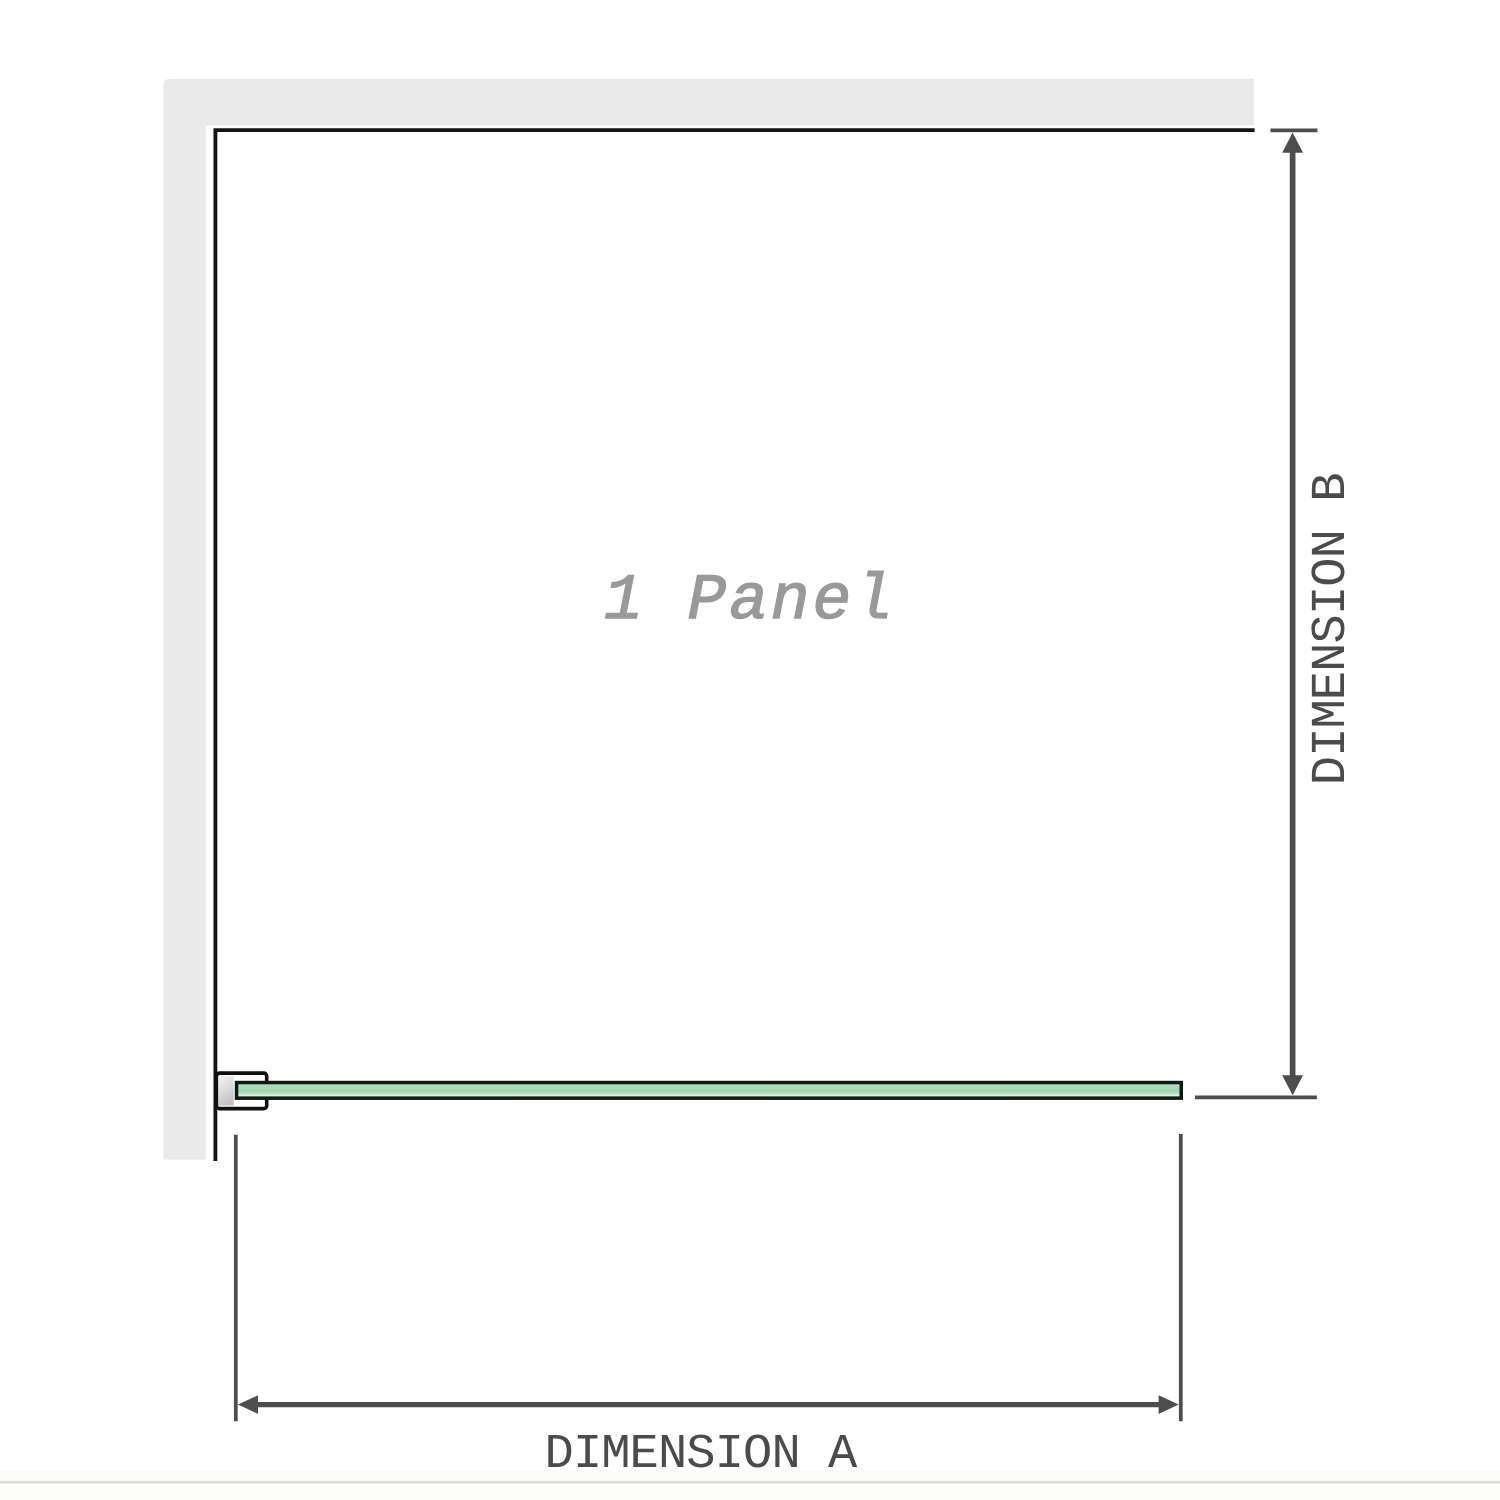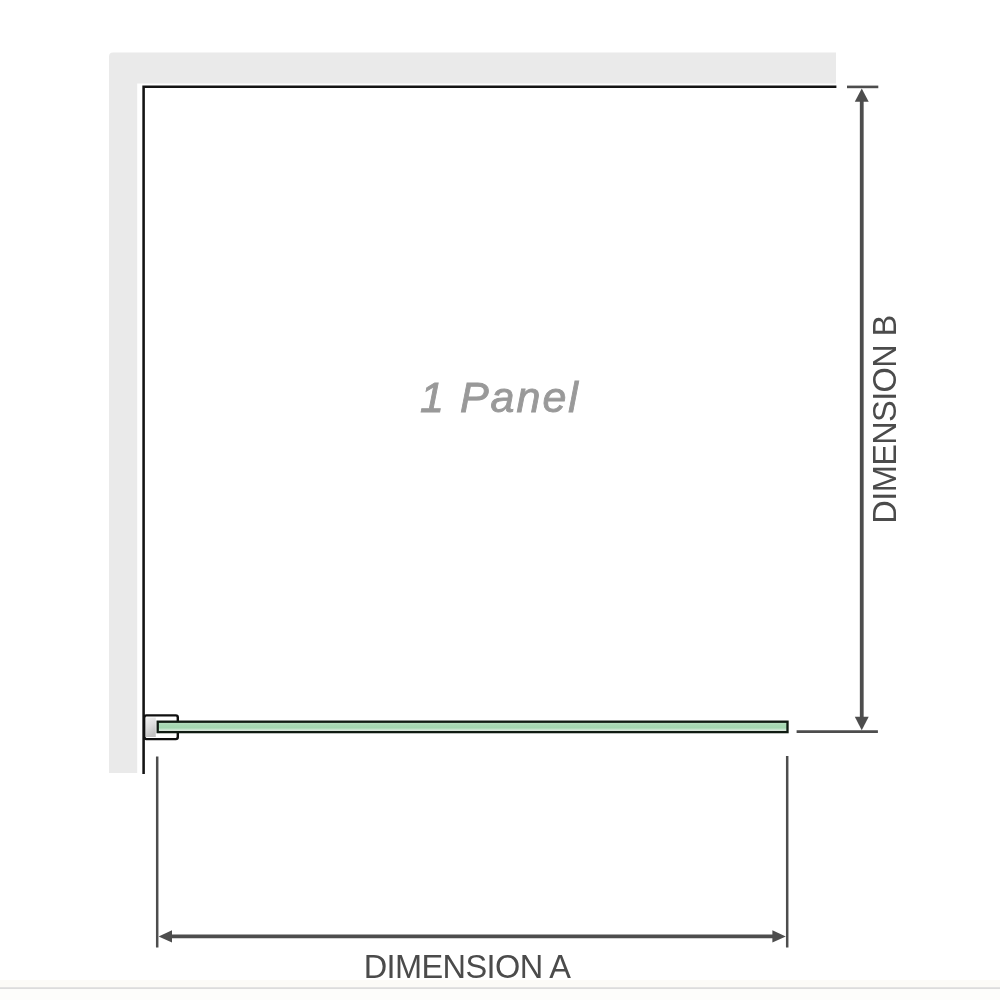--- a/index.html
+++ b/index.html
@@ -1,16 +1,16 @@
 <!DOCTYPE html>
 <html><head>
 <meta charset="utf-8">
 <style>
   html,body{margin:0;padding:0;background:#ffffff;}
-  .stage{position:relative;width:1000px;height:1000px;overflow:hidden;font-family:Liberation Sans, sans-serif;}
+  .stage{position:relative;width:1000px;height:1000px;overflow:hidden;font-family:Liberation Mono, monospace;}
   svg{position:absolute;left:0;top:0;}
 </style>
 </head>
 <body>
 <div class="stage">
 <svg width="1000" height="1000" viewBox="0 0 1000 1000">
   <defs>
     <linearGradient id="glass" x1="0" y1="0" x2="0" y2="1">
       <stop offset="0" stop-color="#cde7d3"></stop>
       <stop offset="0.14" stop-color="#b3ddbe"></stop>

